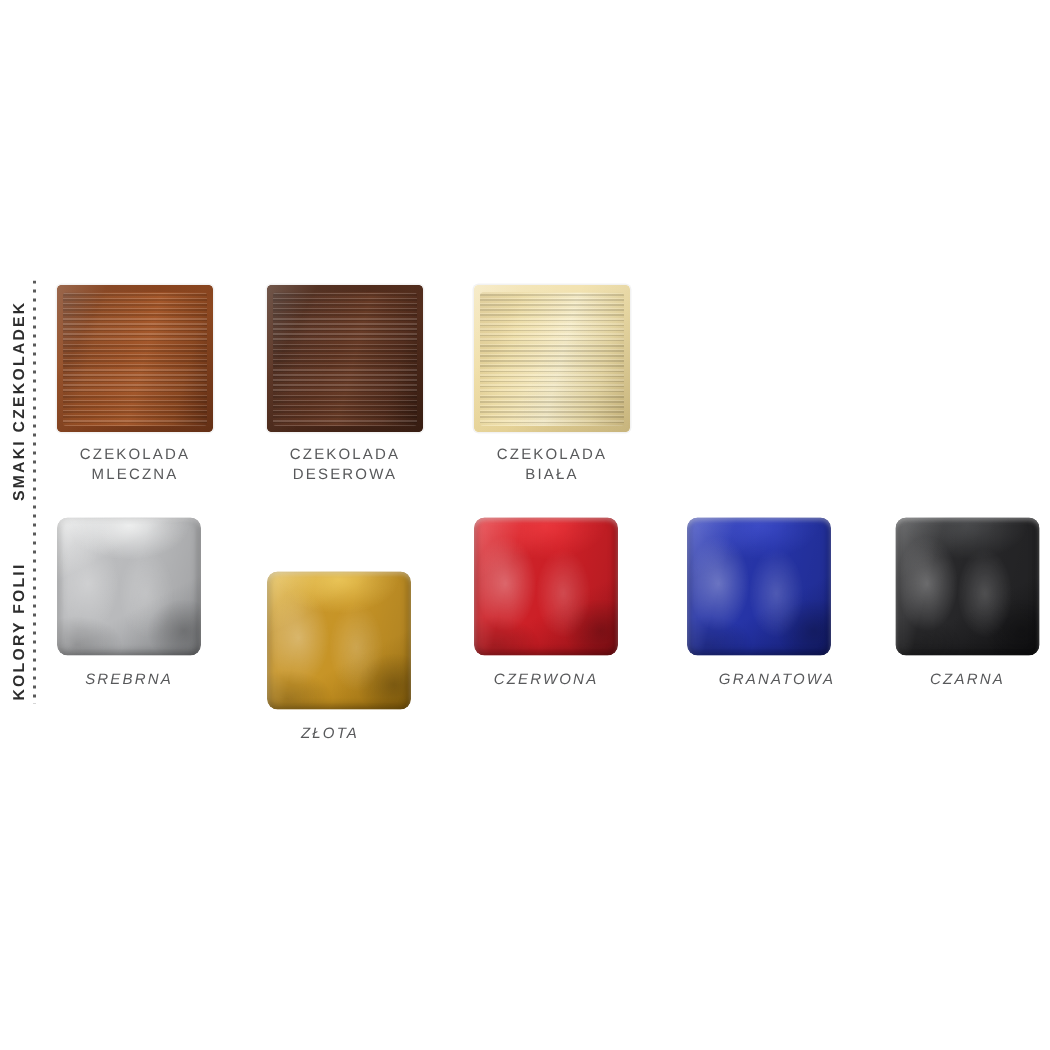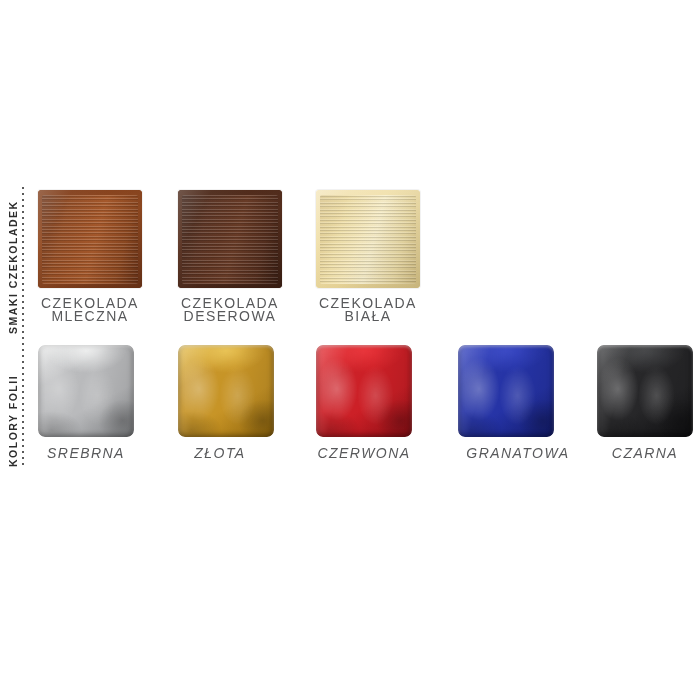--- a/index.html
+++ b/index.html
@@ -131,21 +131,21 @@
     border-radius: 7px;
   }
   .foil .fbase { position: absolute; inset: 0; border-radius: 7px; }
   .foil .fcrease { position: absolute; inset: 0; border-radius: 7px; }
   .foil .fhi { position: absolute; inset: 0; border-radius: 7px; }
   .foil .fedge { position: absolute; inset: 0; border-radius: 7px; }
 
   
   .caption {
     margin-top: 9px;
-    font-size: 14px;
+    font-size: 10px;
     letter-spacing: 1.45px;
     line-height: 13px;
     color: #58595b;
     text-transform: uppercase;
     white-space: pre-line;
     font-weight: 400;
   }
   .caption.foil-cap { margin-top: 10px; font-style: italic; }
 </style>
 </head>
@@ -207,21 +207,21 @@
     <div class="cell" id="foil0" style="left: 38px; width: 96px;">
       <div class="swatch foil" id="foilsw0">
         <div class="fbase" style="background: linear-gradient(152deg, rgb(236, 237, 237) 0%, rgb(185, 186, 188) 30%, rgb(185, 186, 188) 62%, rgb(142, 144, 147) 100%);"></div>
           <div class="fcrease" style="background: radial-gradient(60% 35% at 50% 6%, rgb(236, 237, 237) 0%, rgba(255, 255, 255, 0) 70%), radial-gradient(30% 48% at 22% 48%, rgba(255, 255, 255, 0.3) 0%, rgba(255, 255, 255, 0) 72%), radial-gradient(26% 44% at 62% 55%, rgba(255, 255, 255, 0.2) 0%, rgba(255, 255, 255, 0) 74%), radial-gradient(34% 30% at 88% 82%, rgba(0, 0, 0, 0.22) 0%, rgba(0, 0, 0, 0) 75%), radial-gradient(40% 26% at 14% 92%, rgba(0, 0, 0, 0.2) 0%, rgba(0, 0, 0, 0) 78%);"></div>
           <div class="fhi" style="background: linear-gradient(104deg, rgba(255, 255, 255, 0.26) 0%, rgba(255, 255, 255, 0.02) 28%, rgba(255, 255, 255, 0) 52%, rgba(0, 0, 0, 0.14) 100%);"></div>
           <div class="fedge" style="box-shadow: rgba(255, 255, 255, 0.34) 0px 2px 3px inset, rgba(0, 0, 0, 0.22) 0px -3px 5px inset, rgba(0, 0, 0, 0.1) 3px 0px 5px inset, rgba(0, 0, 0, 0.14) -3px 0px 5px inset;"></div>
       </div>
       <div class="caption foil-cap">SREBRNA</div>
     </div>
 
-    <div class="cell" id="foil1" style="left: 178px; width: 84px;">
+    <div class="cell" id="foil1" style="left: 178px; width: 84px; margin-top: 36px;">
       <div class="swatch foil" id="foilsw1">
         <div class="fbase" style="background: linear-gradient(152deg, rgb(232, 194, 85) 0%, rgb(199, 148, 38) 30%, rgb(199, 148, 38) 62%, rgb(161, 114, 15) 100%);"></div>
           <div class="fcrease" style="background: radial-gradient(60% 35% at 50% 6%, rgb(232, 194, 85) 0%, rgba(255, 255, 255, 0) 70%), radial-gradient(30% 48% at 22% 48%, rgba(255, 255, 255, 0.3) 0%, rgba(255, 255, 255, 0) 72%), radial-gradient(26% 44% at 62% 55%, rgba(255, 255, 255, 0.2) 0%, rgba(255, 255, 255, 0) 74%), radial-gradient(34% 30% at 88% 82%, rgba(0, 0, 0, 0.22) 0%, rgba(0, 0, 0, 0) 75%), radial-gradient(40% 26% at 14% 92%, rgba(0, 0, 0, 0.2) 0%, rgba(0, 0, 0, 0) 78%);"></div>
           <div class="fhi" style="background: linear-gradient(104deg, rgba(255, 255, 255, 0.26) 0%, rgba(255, 255, 255, 0.02) 28%, rgba(255, 255, 255, 0) 52%, rgba(0, 0, 0, 0.14) 100%);"></div>
           <div class="fedge" style="box-shadow: rgba(255, 255, 255, 0.34) 0px 2px 3px inset, rgba(0, 0, 0, 0.22) 0px -3px 5px inset, rgba(0, 0, 0, 0.1) 3px 0px 5px inset, rgba(0, 0, 0, 0.14) -3px 0px 5px inset;"></div>
       </div>
       <div class="caption foil-cap">ZŁOTA</div>
     </div>
 
     <div class="cell" id="foil2" style="left: 316px; width: 96px;">

